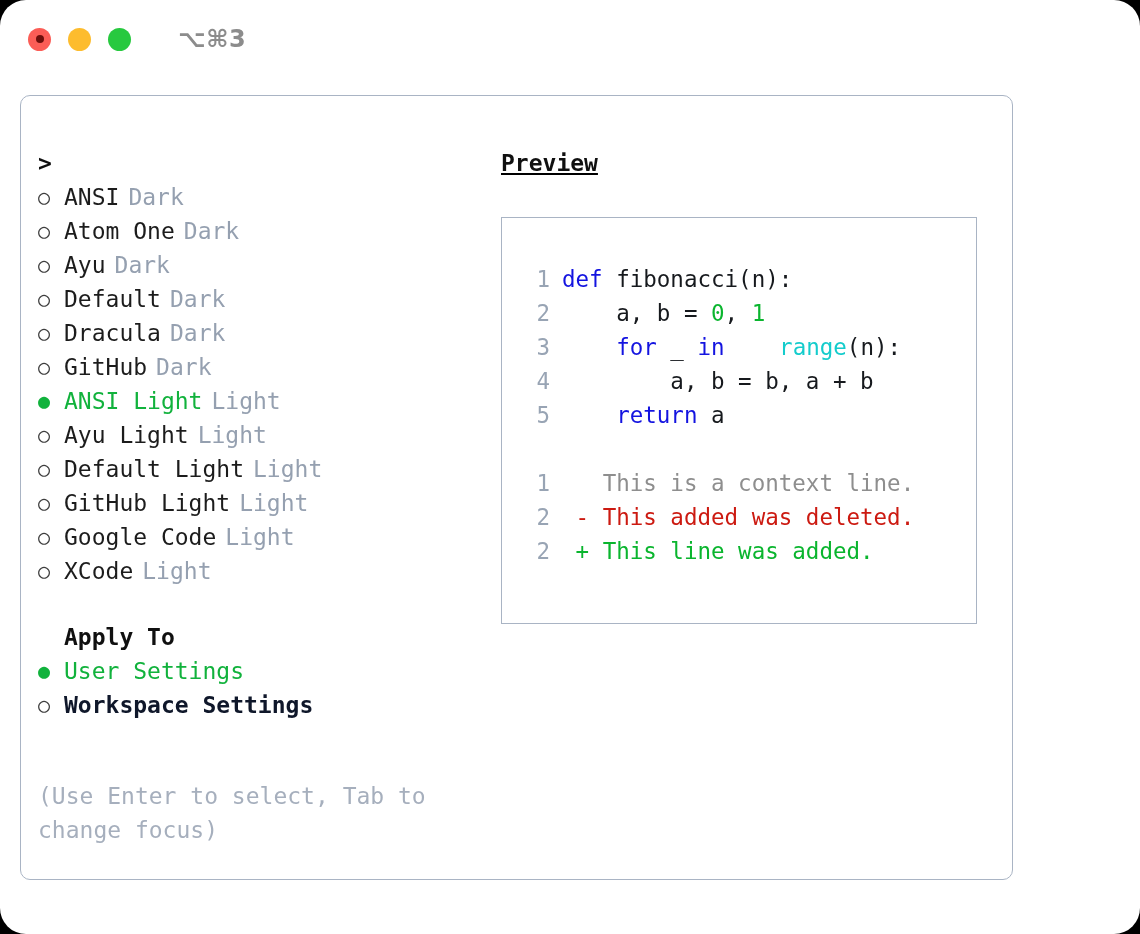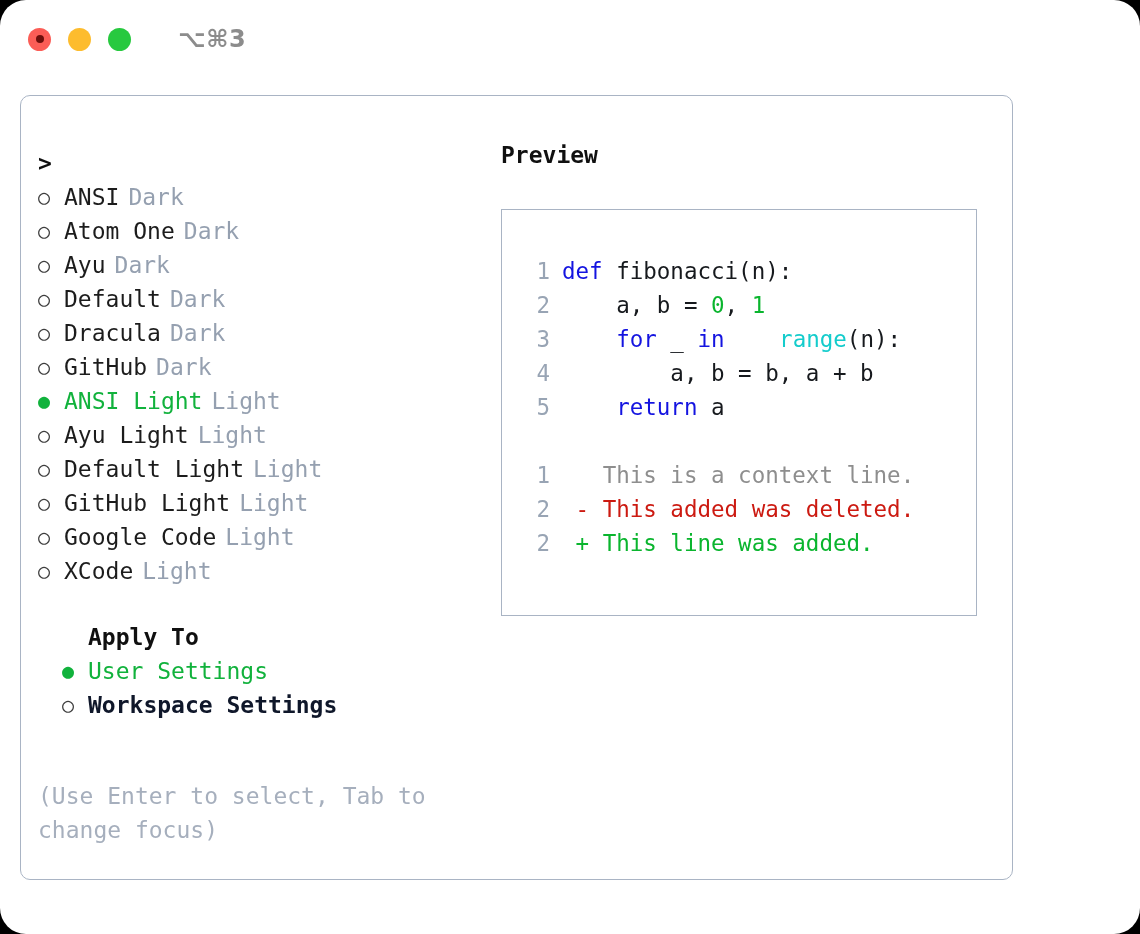--- a/index.html
+++ b/index.html
@@ -120,37 +120,38 @@
     color: #101010;
     font-size: 23px;
   }
   .label-normal   { color: #1c1c1c; }
   .label-selected { color: #11b23c; }
   .label-dim      { color: #95a0b0; }
   .label-plain    { color: #0f172a; font-weight: bold; }
 
   .label-suffix { margin-left: 9px; }
 
-  #applyto-block { margin-top: 32px; margin-left: 24px; }
+  #applyto-block { margin-top: 32px; }
 
   #hint-block {
     margin-top: 57px;
     font-size: 23px;
     line-height: 34px;
     color: #a6afbd;
     width: 410px;
     white-space: pre-wrap;
   }
 
   
   #preview-column {
     position: absolute;
     left: 480px;
-    top: 42px;
+    top: 50px;
     width: 490px;
+    text-decoration: underline;
   }
   #preview-title {
     font-size: 23px;
     font-weight: 700;
     color: #101010;
     line-height: 34px;
   }
   #preview-panel {
     margin-top: 37px;
     width: 476px;

